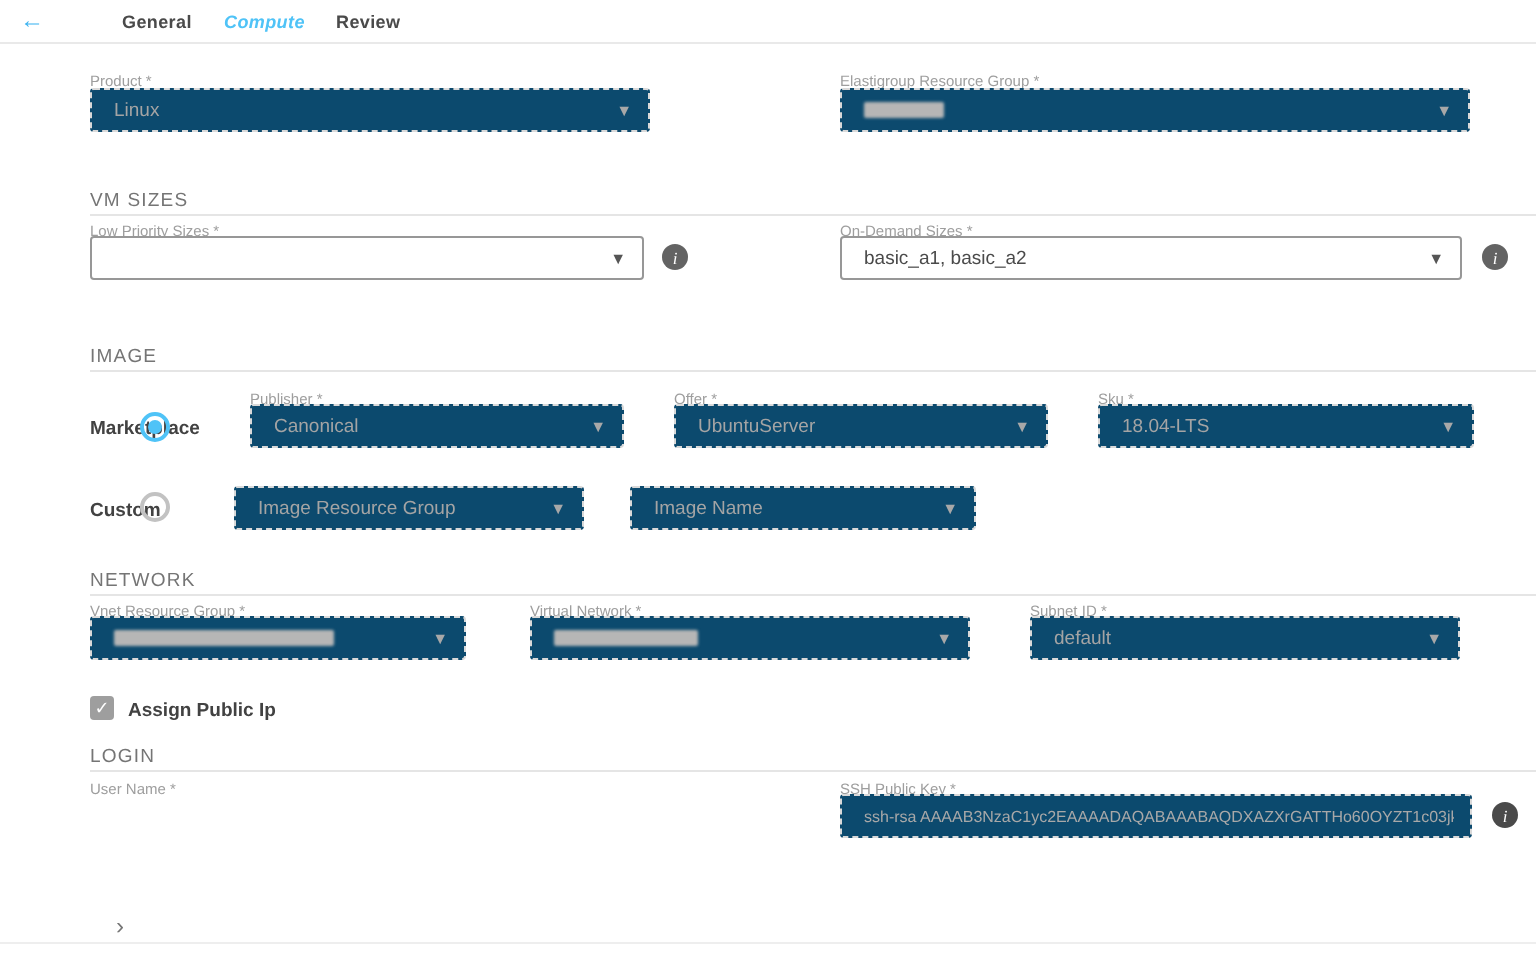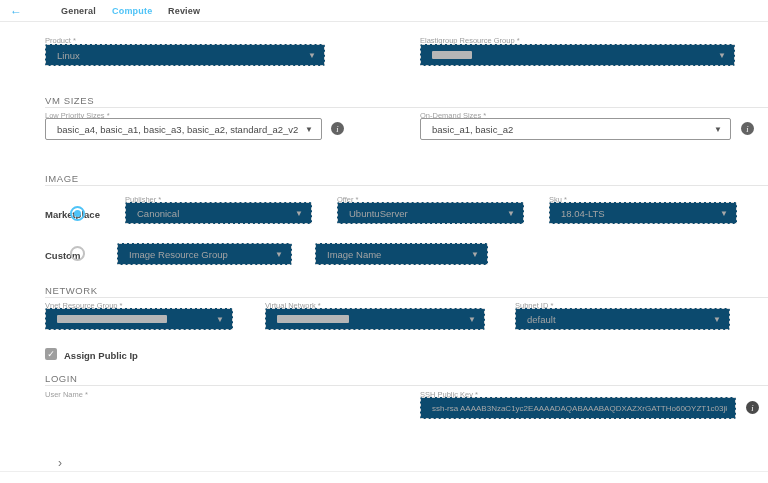--- a/index.html
+++ b/index.html
@@ -4,21 +4,21 @@
 <style>
   * { margin:0; padding:0; box-sizing:border-box; }
   html,body { background:#fff; }
   body { font-family:"Liberation Sans", sans-serif; }
   .stage { position:relative; width:768px; height:483px; background:#fff; overflow:hidden; }
 
   
   .topbar { position:absolute; left:0; top:0; width:768px; height:22px; background:#fff; border-bottom:1px solid #e9e9e9; }
   .back { position:absolute; left:10px; top:3px; font-size:12px; color:#3cb3f0; cursor:pointer; }
   .tab { position:absolute; top:6px; font-size:9px; font-weight:bold; color:#4a4a4a; letter-spacing:.2px; cursor:pointer;margin-left:28px; }
-  .tab.active { color:#4fc3f7; }
+  .tab.active { color:#4fc3f7;font-style:italic; }
 
   
   .flabel { position:absolute; font-size:7.5px; color:#9e9e9e; white-space:nowrap; }
   .section-title { position:absolute; font-size:9.5px; color:#757575; letter-spacing:.6px; white-space:nowrap; }
   .divider { position:absolute; left:45px; right:0; height:1px; background:#e5e5e5; }
   .divider.full { left:0; }
 
   
   .field { position:absolute; height:22px; border-radius:2px; display:flex; align-items:center; padding:0 8px 0 11px; font-size:9.5px; white-space:nowrap; overflow:hidden; }
   .field.disabled { border:1px dashed #d9d9d9; background:#0c4a6e; color:#a4a4a4; }
@@ -66,21 +66,20 @@
   <div class="field disabled" style="left:420px; top:44px; width:315px;">
     <span class="redacted" style="width:40px;"></span>
     <span class="caret">▼</span>
   </div>
 
   <span class="section-title" style="left:45px; top:95px;">VM SIZES</span>
   <div class="divider" style="top:107px;"></div>
 
   <span class="flabel" style="left:45px; top:111px;">Low Priority Sizes *</span>
   <div class="field enabled" style="left:45px; top:118px; width:277px;">
-    <span>basic_a4, basic_a1, basic_a3, basic_a2, standard_a2_v2</span>
     <span class="caret" style="color:#555;">▼</span>
   </div>
   <span class="info" style="left:331px; top:122px;">i</span>
 
   <span class="flabel" style="left:420px; top:111px;">On-Demand Sizes *</span>
   <div class="field enabled" style="left:420px; top:118px; width:311px;">
     <span>basic_a1, basic_a2</span>
     <span class="caret" style="color:#555;">▼</span>
   </div>
   <span class="info" style="left:741px; top:122px;">i</span>

